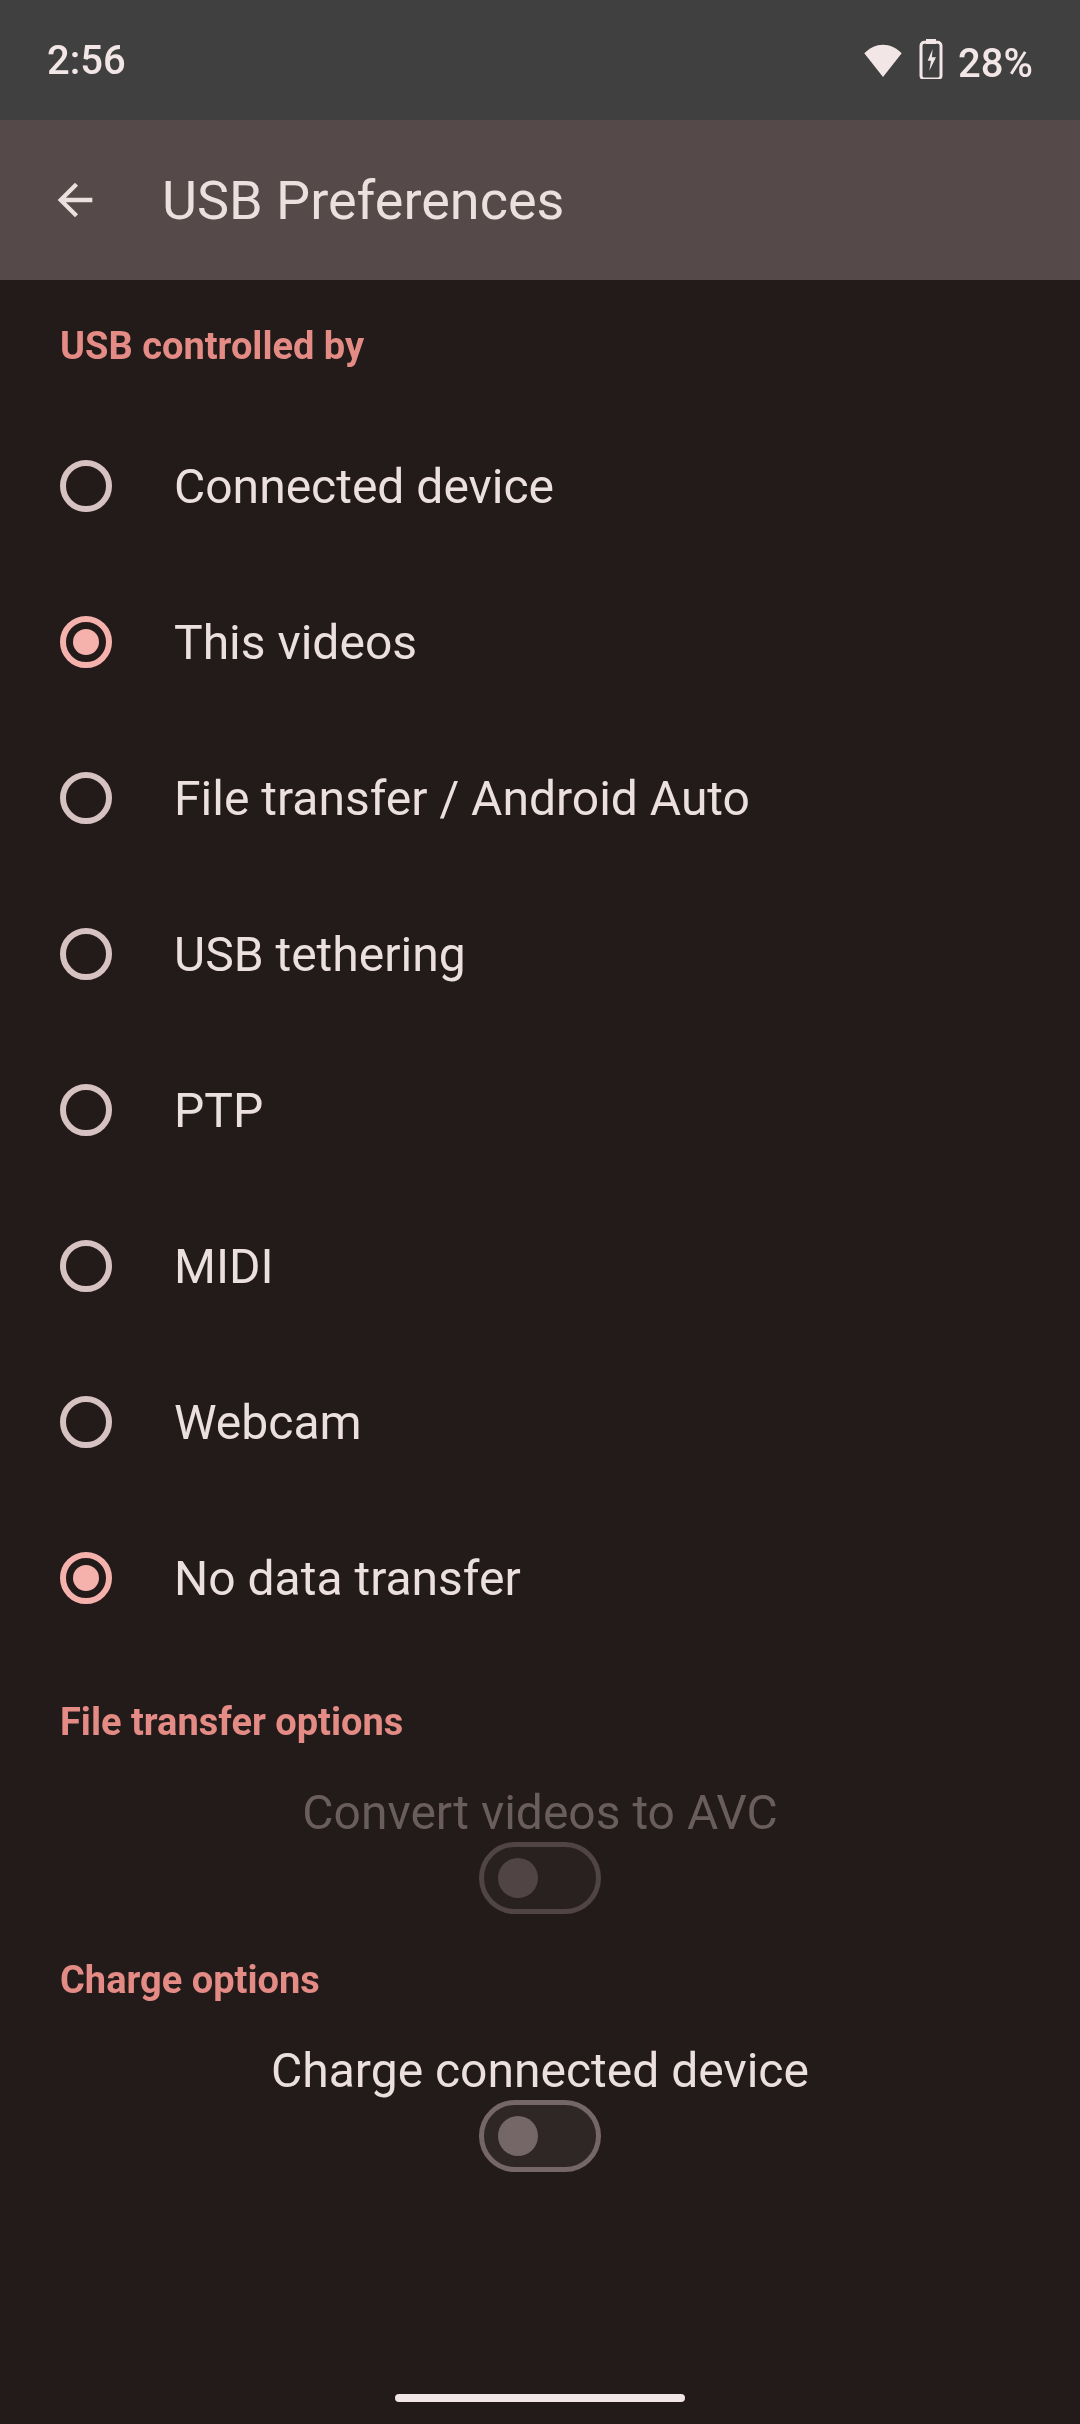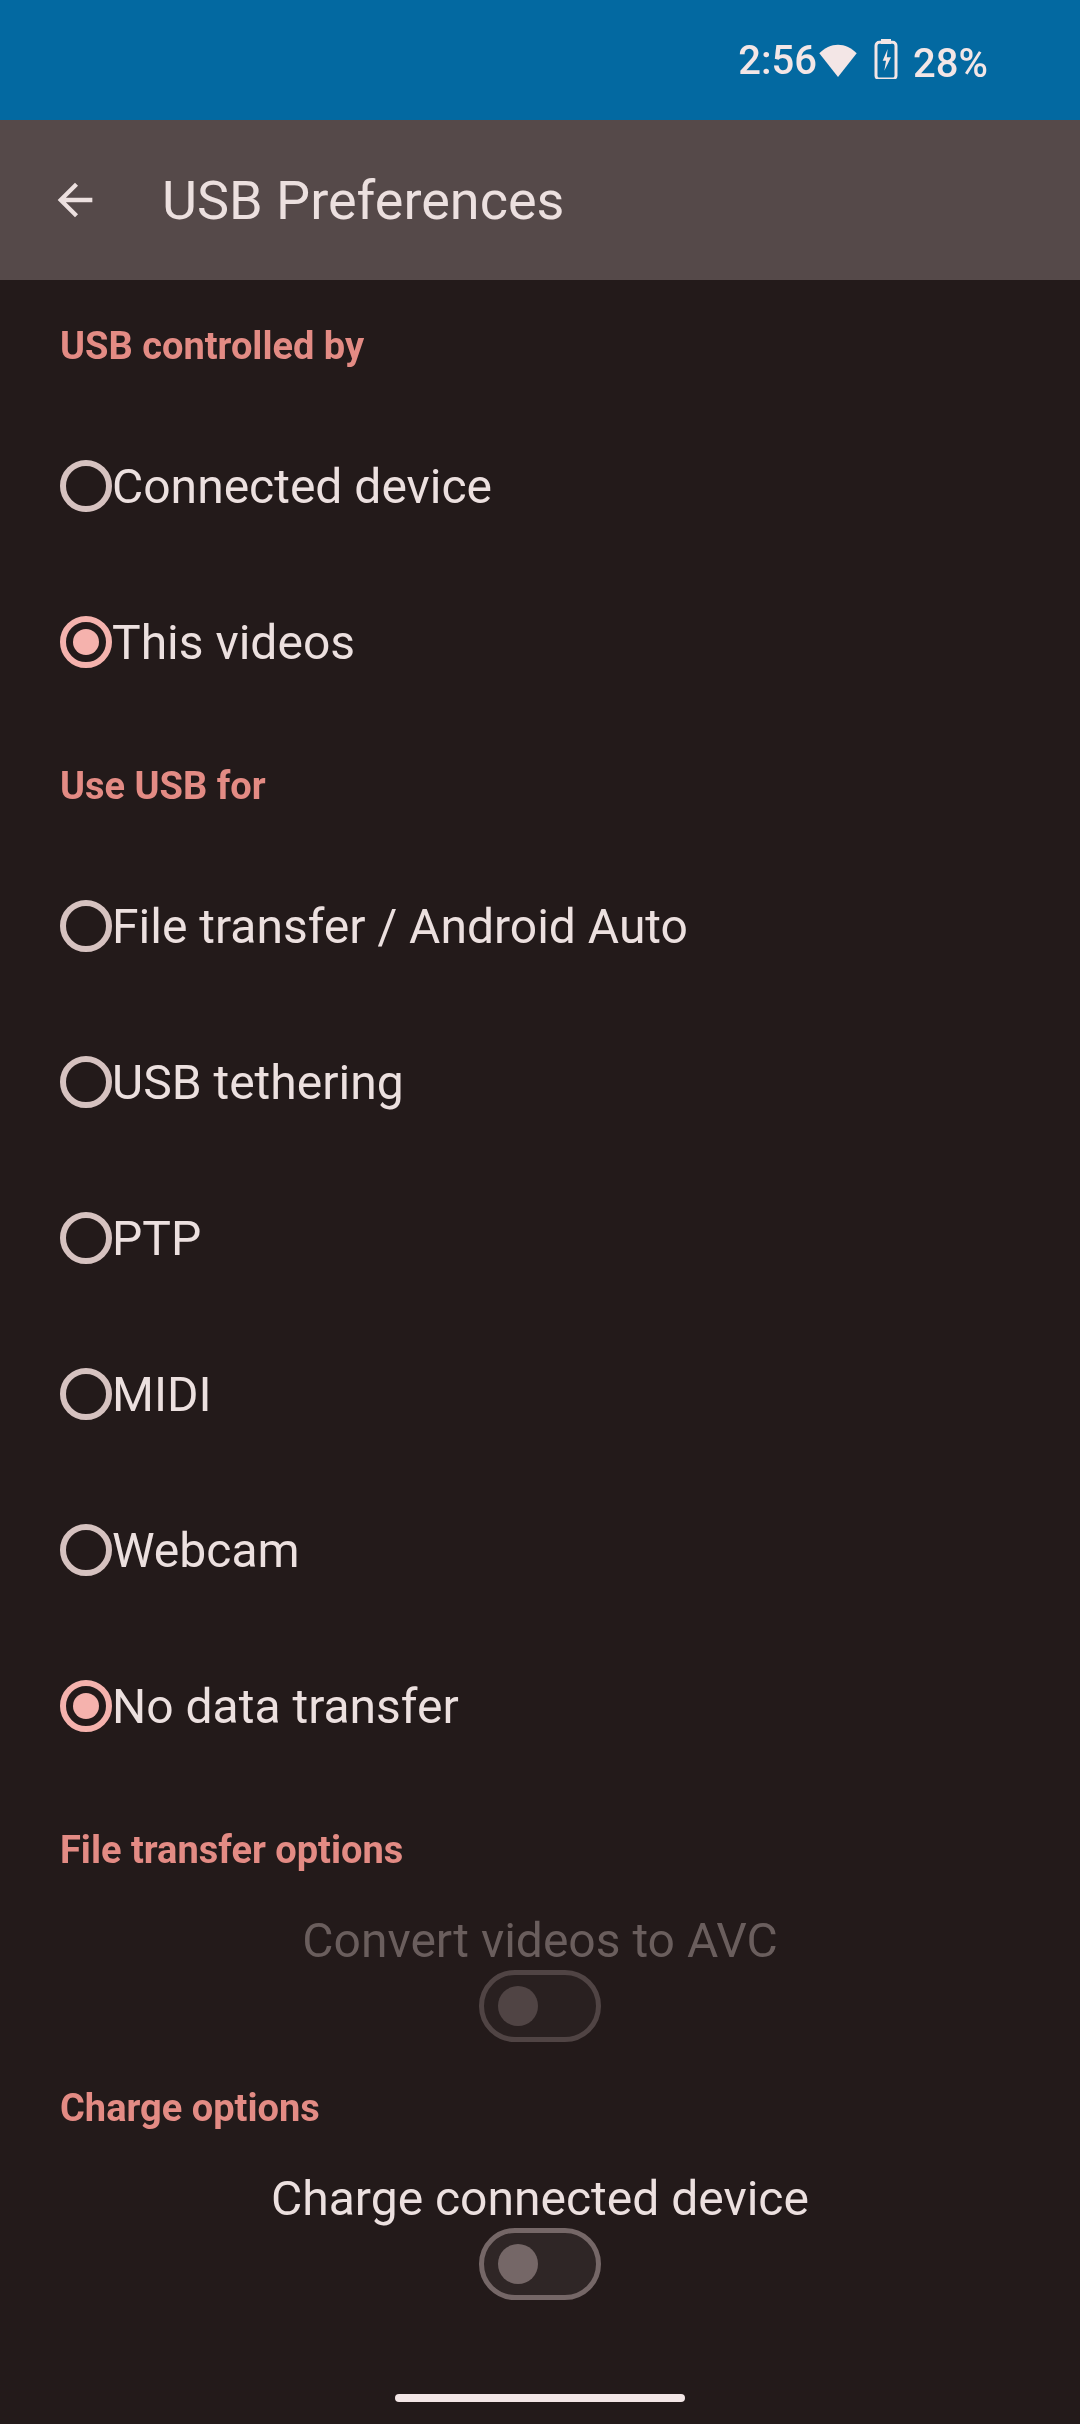--- a/index.html
+++ b/index.html
@@ -10,25 +10,25 @@
   }
   html, body {
     width: 1080px;
     height: 2424px;
     background: #231a1a;
     font-family: 'Roboto', 'Segoe UI', Arial, sans-serif;
     overflow: hidden;
   }
   .status-bar {
     height: 120px;
-    background: #0369a1;
-    display: flex;
-    align-items: center;
-    justify-content: flex-end;
-    padding: 0 92px;
+    background: #404040;
+    display: flex;
+    align-items: center;
+    justify-content: space-between;
+    padding: 0 47px;
     color: #f3e6e6;
     font-size: 40px;
     font-weight: 500;
   }
   .status-right {
     display: flex;
     align-items: center;
     gap: 14px;
     margin-top: 7px;
   }
@@ -60,20 +60,21 @@
     color: #e38b84;
     font-size: 38px;
     font-weight: 700;
     padding-top: 44px;
     padding-bottom: 40px;
   }
   .radio-row {
     display: flex;
     align-items: center;
     height: 156px;
+    gap: 62px;
     cursor: pointer;
   }
   .radio-outer {
     width: 52px;
     height: 52px;
     border-radius: 50%;
     border: 6px solid #d6c2c0;
     display: flex;
     align-items: center;
     justify-content: center;
@@ -184,21 +185,20 @@
     <div class="radio-label">Connected device</div>
   </div>
 
   <div class="radio-row">
     <div class="radio-outer selected">
         <div class="radio-inner"></div>
       </div>
     <div class="radio-label">This videos</div>
   </div>
 
-  <div class="section-header">Use USB for</div>
 
   <div class="radio-row">
     <div class="radio-outer"></div>
     <div class="radio-label">File transfer / Android Auto</div>
   </div>
 
   <div class="radio-row">
     <div class="radio-outer"></div>
     <div class="radio-label">USB tethering</div>
   </div>

